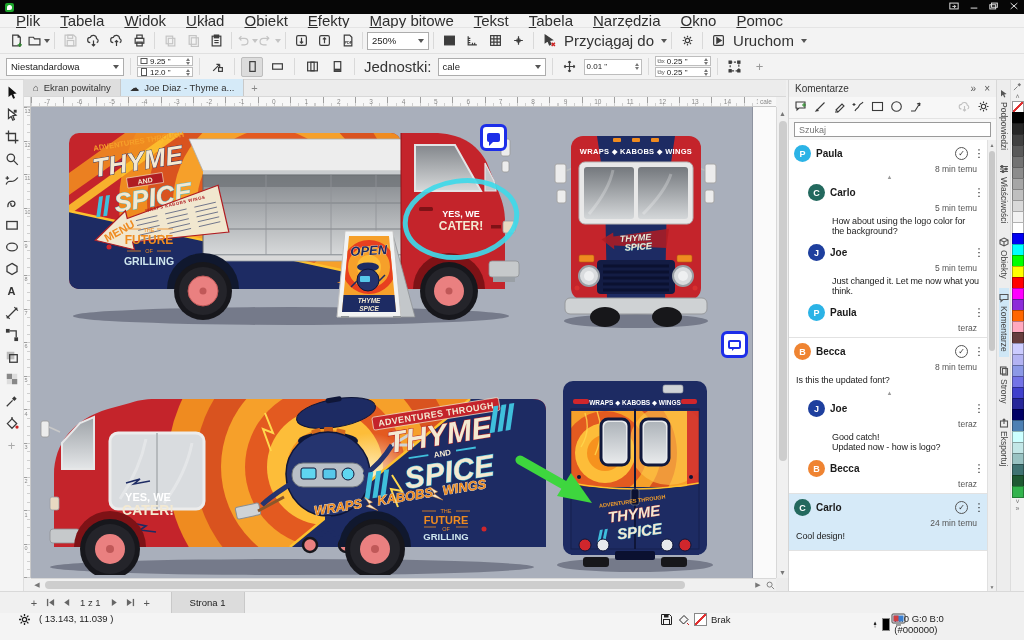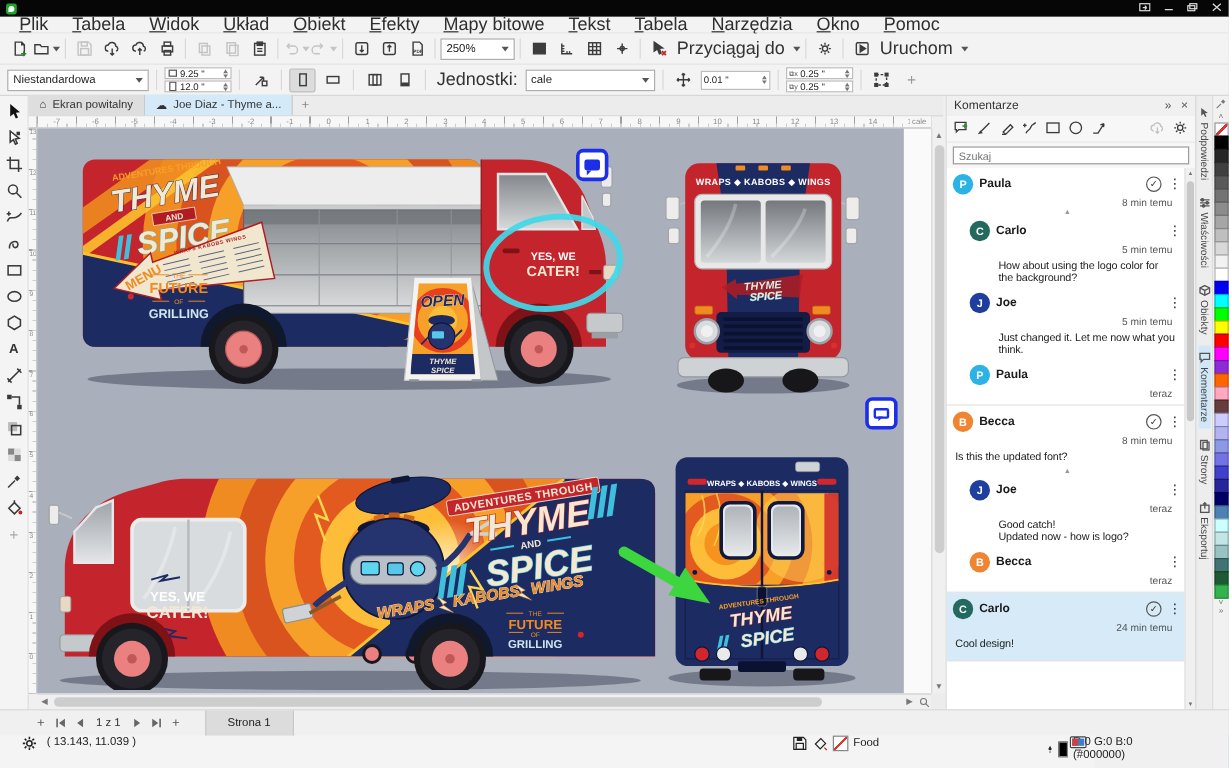--- a/index.html
+++ b/index.html
@@ -1230,21 +1230,21 @@
     <svg width="13" height="13" viewBox="0 0 13 13">
         <path d="M1.5,1.5 H9.5 L11.5,3.5 V11.5 H1.5 Z" fill="none" stroke="#222"></path>
         <rect x="3.5" y="6.5" width="6" height="5" fill="none" stroke="#222"></rect>
         <rect x="4" y="1.5" width="4.5" height="3" fill="#222"></rect>
       </svg>
     <svg width="13" height="13" viewBox="0 0 13 13">
         <path d="M2.5,7 L7,2.5 L11,6.5 L6.5,11 Z" fill="none" stroke="#222"></path>
         <path d="M10,10 L12,12" stroke="#c22"></path>
       </svg>
     <span class="sbswatch sbnone"></span>
-    <span>Food</span>
+    <span>Brak</span>
   </span>
   <span class="sbgrp" style="left:872px">
     <svg width="11" height="13" viewBox="0 0 11 13">
         <path d="M5.5,1 L8,6 C8,8 3,8 3,6 Z" fill="#222"></path>
         <path d="M5.5,8 V12" stroke="#222"></path>
       </svg>
     <span class="sbswatch sbblack"></span>
     <span>R:0 G:0 B:0 (#000000)</span>
   </span>
   <span class="sbgrp" style="right:6px">

